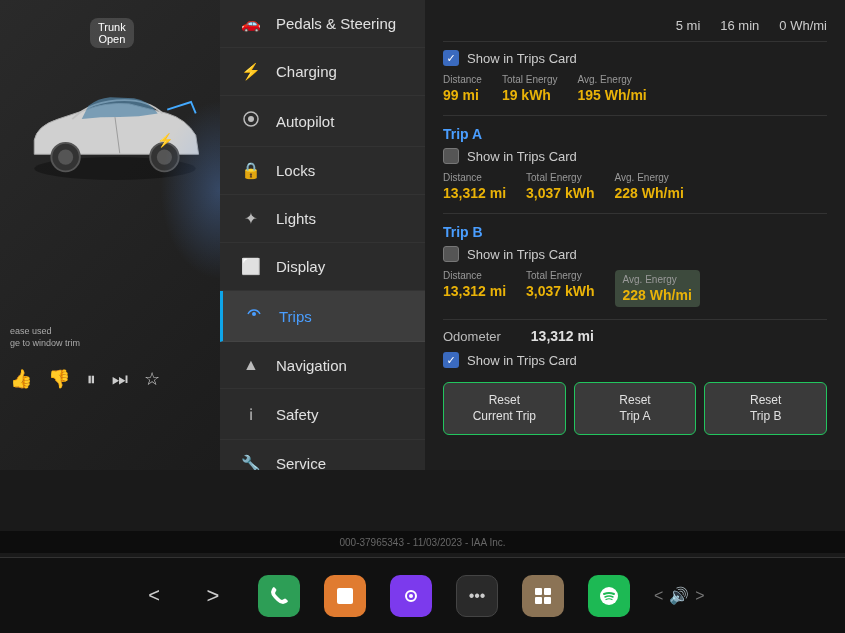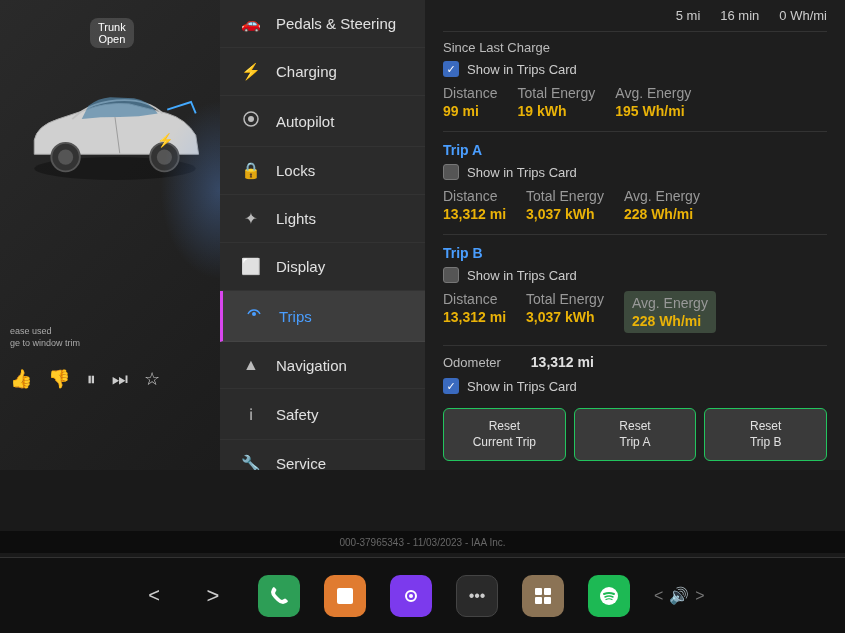--- a/index.html
+++ b/index.html
@@ -86,39 +86,39 @@
       gap: 14px;
       padding: 14px 20px;
       color: #e0e0e0;
       font-size: 15px;
       cursor: pointer;
       border-bottom: 1px solid rgba(255,255,255,0.04);
     }
 
     .sidebar-item.active {
       background: #3d3d3d;
-      border-left: 3px solid #d946ef;
+      border-left: 3px solid #0ea5e9;
     }
 
     .sidebar-item .icon {
       width: 22px;
       text-align: center;
       font-size: 16px;
       color: #bbb;
     }
 
     
     .main-content {
       position: absolute;
       left: 425px;
       top: 0;
       width: 420px;
       height: 470px;
       background: #1e1e1e;
-      padding: 0 18px;
+      padding: 10px 18px;
       overflow-y: auto;
       color: #e0e0e0;
     }
 
     
     .top-row {
       display: flex;
       justify-content: flex-end;
       align-items: center;
       padding: 8px 0;
@@ -178,21 +178,21 @@
     }
 
     .stats-row {
       display: flex;
       gap: 20px;
       margin-bottom: 12px;
     }
 
     .stat-item {}
     .stat-label {
-      font-size: 14px;
+      font-size: 10px;
       color: #999;
       margin-bottom: 2px;
     }
     .stat-value {
       font-size: 14px;
       color: #eab308;
       font-weight: 600;
     }
 
     .trip-header {
@@ -429,21 +429,20 @@
 
 <div class="main-content">
 
   <div class="top-row">
     <span class="time-val">5 mi</span>
     <span class="time-val">16 min</span>
     <span>0 Wh/mi</span>
   </div>
 
   <div>
-    <div class="section-label">Since Last Charge</div>
     <div class="show-trips-row">
       <div class="checkbox checked"></div>
       <span class="show-label">Show in Trips Card</span>
     </div>
     <div class="stats-row">
       <div class="stat-item">
         <div class="stat-label">Distance</div>
         <div class="stat-value">99 mi</div>
       </div>
       <div class="stat-item">

